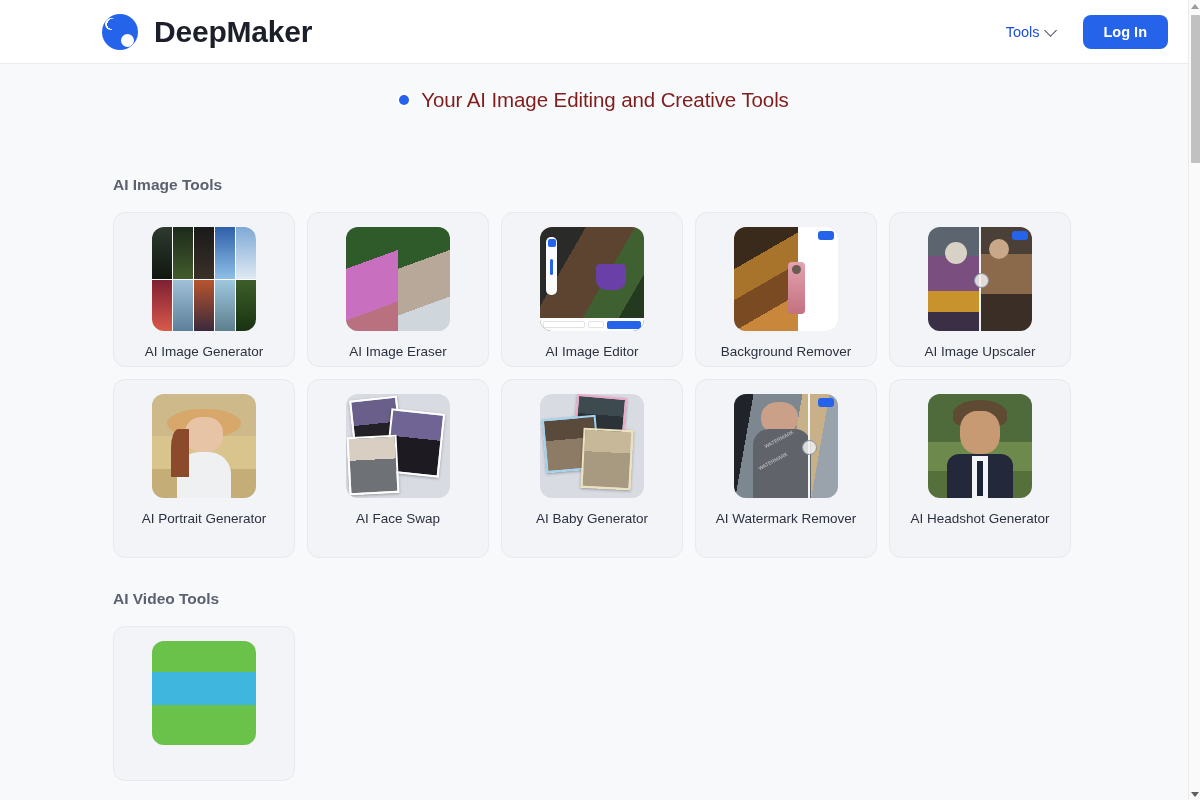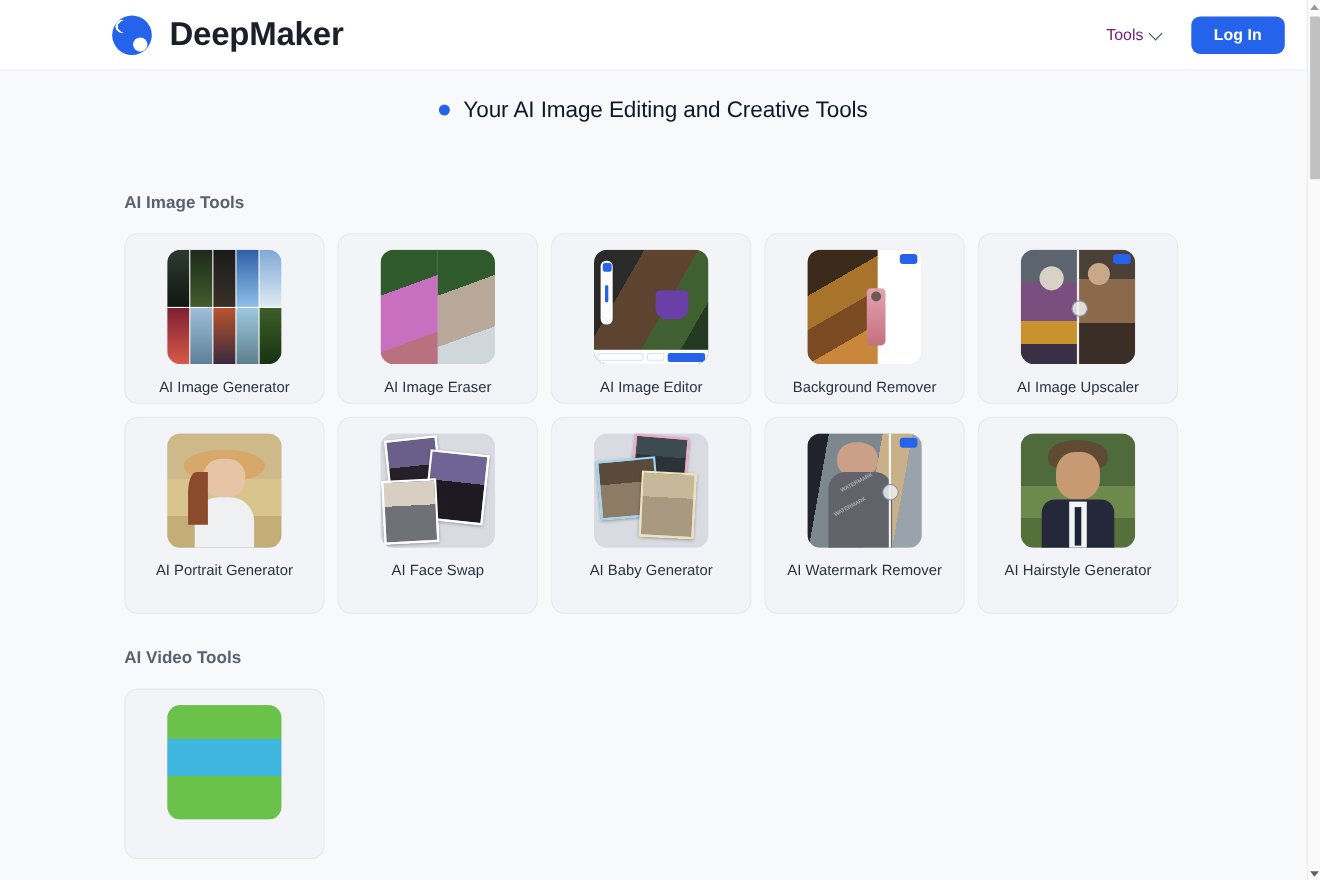--- a/index.html
+++ b/index.html
@@ -54,21 +54,21 @@
   }
   .brand-name {
     font-size: 30px; font-weight: 700; color: #1b1f2a;
     letter-spacing: -0.2px;
   }
   .header-right {
     margin-left: auto; display: flex; align-items: center; gap: 28px;
   }
   .nav-tools {
     display: flex; align-items: center; gap: 6px;
-    font-size: 14.5px; color: #701a75; font-weight: 500;
+    font-size: 14.5px; color: #1d4ed8; font-weight: 500;
     cursor: pointer;
     text-align: right;
   }
   .chev {
     width: 9px; height: 9px; margin-top: -3px;
     border-right: 1.8px solid #414958;
     border-bottom: 1.8px solid #414958;
     transform: rotate(45deg);
   }
   .login-btn {
@@ -84,21 +84,21 @@
     display: flex; align-items: center; justify-content: center;
     gap: 12px;
     padding: 24px 0 20px;
   }
   .hero-dot {
     width: 10px; height: 10px; border-radius: 50%;
     background: #2563eb; flex: 0 0 auto;
     box-shadow: 0 0 0 2px #ffffff;
   }
   .hero-title {
-    font-size: 20.5px; font-weight: 500; color: #0f172a;
+    font-size: 20.5px; font-weight: 500; color: #7f1d1d;
     letter-spacing: -0.1px;
   }
 
   
   .section { padding: 0 113px; margin-top: 44px; }
   .section-title {
     font-size: 15.5px; font-weight: 700; color: #5b6170;
     margin: 6px 0 18px;
   }
   .grid {
@@ -361,21 +361,21 @@
 
       <div class="card tall">
         <div class="thumb">
           <i style="position:absolute;inset:0;background:linear-gradient(#4f6b3c 0 46%,#6d8a4c 46% 74%,#56703c 74%)"></i>
           <i style="position:absolute;left:24%;top:6%;width:52%;height:26%;border-radius:50% 50% 30% 30%;background:#5f4a33"></i>
           <i style="position:absolute;left:31%;top:16%;width:38%;height:42%;border-radius:42%;background:#c79a74"></i>
           <i style="position:absolute;left:18%;top:58%;width:64%;height:42%;background:#23293a;border-radius:12px 12px 0 0"></i>
           <i style="position:absolute;left:42%;top:60%;width:16%;height:40%;background:#f2f3f5"></i>
           <i style="position:absolute;left:47%;top:64%;width:6%;height:34%;background:#1b2336"></i>
         </div>
-        <div class="card-label">AI Hairstyle Generator</div>
+        <div class="card-label">AI Headshot Generator</div>
       </div>
 
 
     </div>
   </div>
 
   <div class="section" style="margin-top:32px">
     <div class="section-title">AI Video Tools</div>
     <div class="grid">
       <div class="card">

